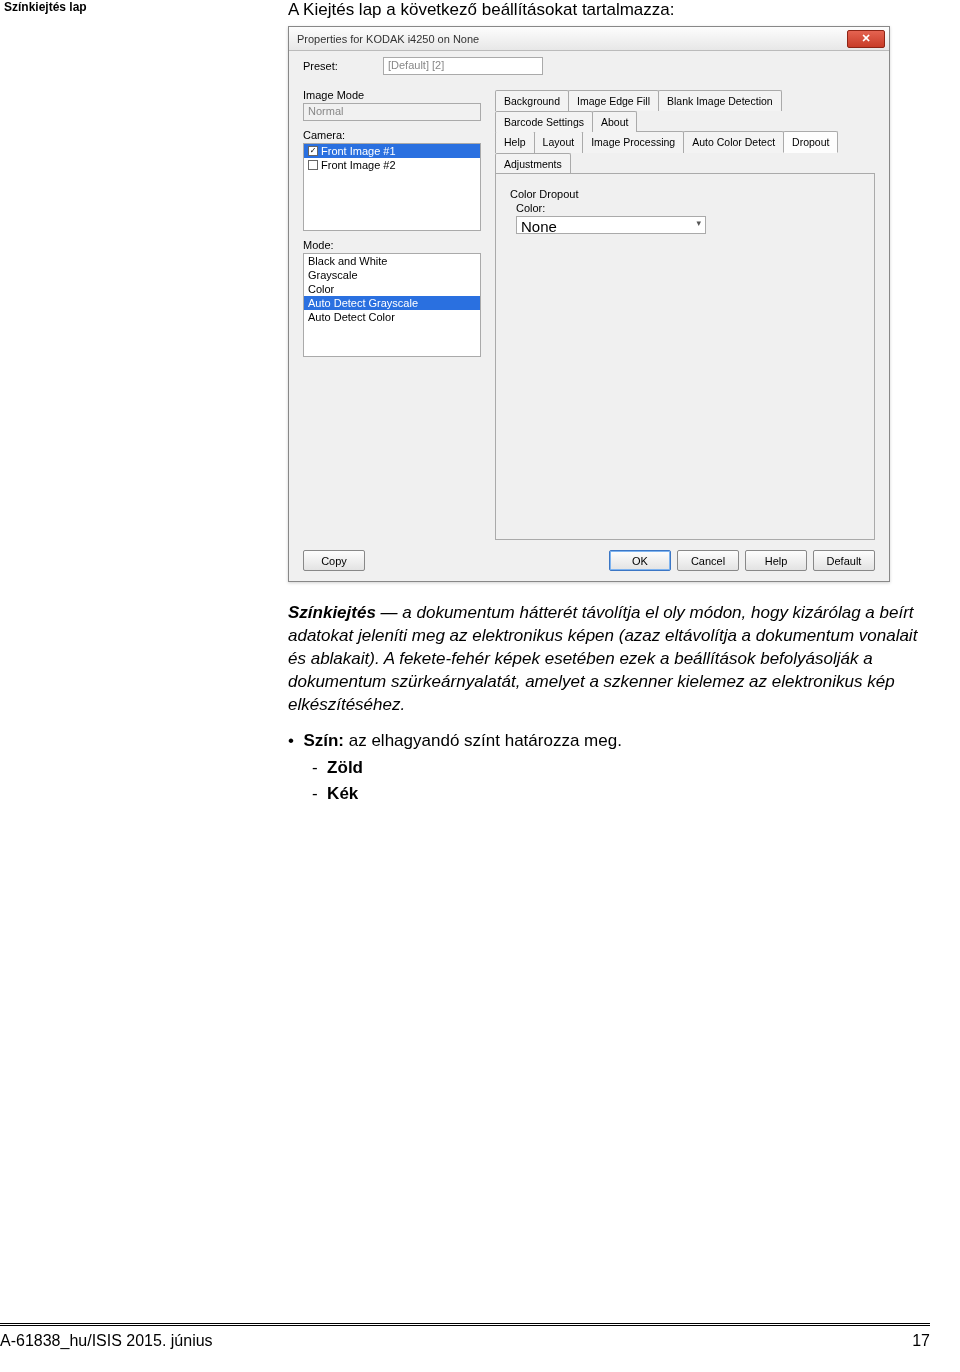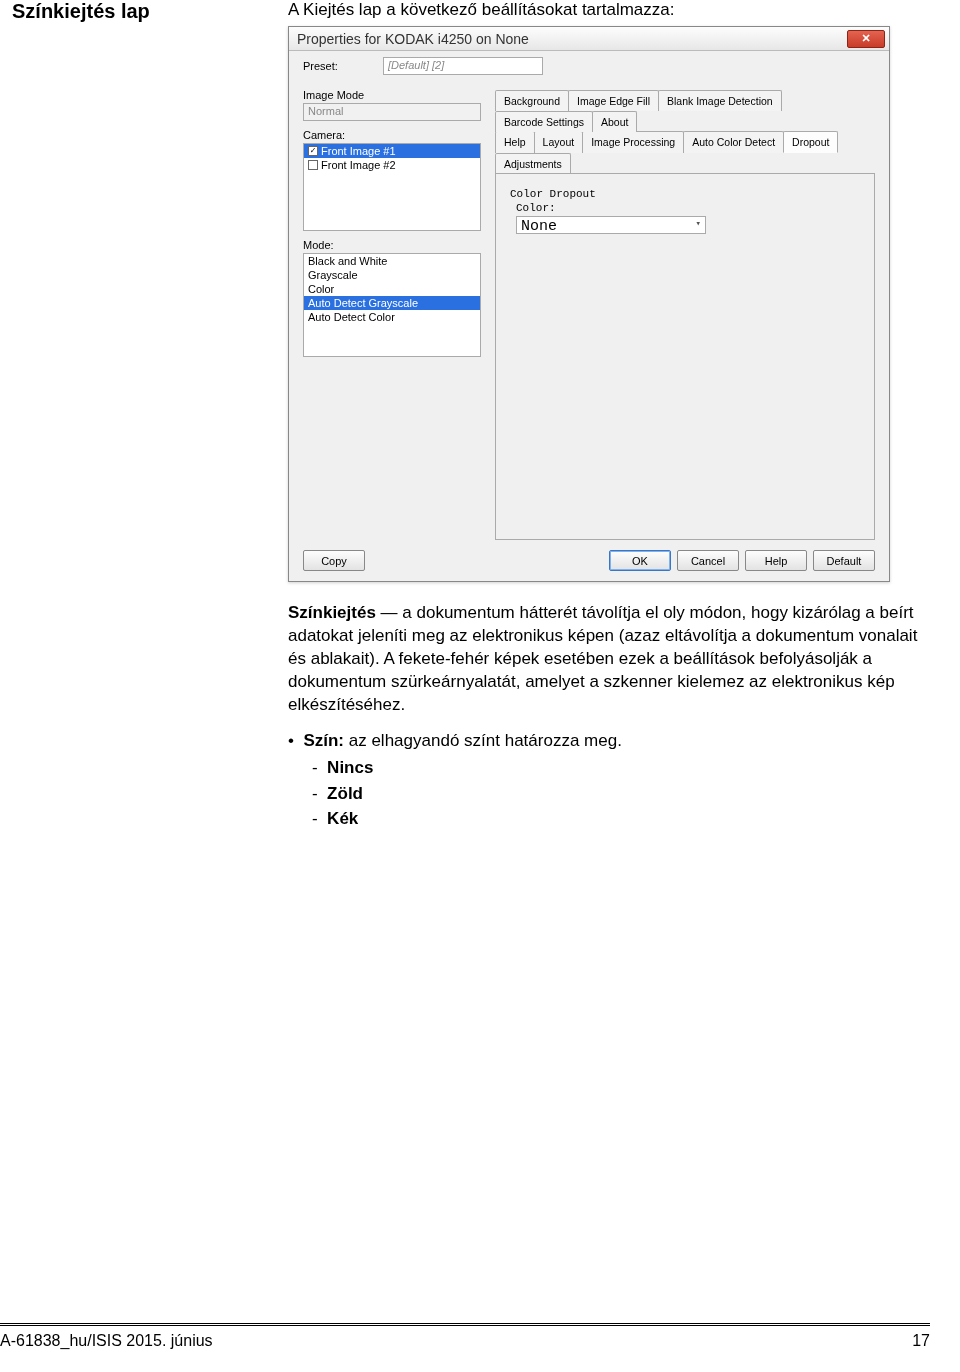--- a/index.html
+++ b/index.html
@@ -1,41 +1,41 @@
 <!DOCTYPE html>
 <html><head>
   <meta charset="utf-8">
   <style>
     * { box-sizing: border-box; margin: 0; padding: 0; }
     body { font-family: Arial, Helvetica, sans-serif; font-size: 15px; color: #000; width: 960px; background: #fff; }
     .page { padding: 0 30px 0 0; position: relative; min-height: 1372px; }
-    .col-left { position: absolute; left: 12px; top: 0; width: 280px; font-size: 20px; font-weight: bold; }
+    .col-left { position: absolute; left: 4px; top: 0; width: 280px; font-size: 12px; font-weight: bold; }
     .col-right { margin-left: 288px; padding-top: 0; }
     .intro { font-size: 17px; margin-bottom: 6px; }
     .dialog {
       width: 602px; height: 556px; border: 1px solid #888; background: #f0f0f0;
       display: flex; flex-direction: column; font-family: Tahoma, Arial, sans-serif; font-size: 11px;
       margin-bottom: 20px; box-shadow: 0 1px 3px rgba(0,0,0,0.18);
     }
     .titlebar {
       background: linear-gradient(#fdfdfd, #e7e7e7);
       height: 24px; display: flex; align-items: center; justify-content: space-between;
       padding: 0 0 0 8px; border-bottom: 1px solid #bbb;
     }
-    .titlebar .title { font-size: 14px; color: #333; }
+    .titlebar .title { font-size: 11px; color: #333; }
     .close-btn {
       width: 38px; height: 18px; background: linear-gradient(#e46351,#c83b27);
       border: 1px solid #8e2415; border-radius: 2px; display: flex; align-items: center; justify-content: center;
       color: #fff; font-weight: bold; font-size: 11px; margin-right: 4px;
     }
     .preset-row { display: flex; align-items: center; padding: 6px 14px; background: #f0f0f0; }
     .preset-row label { width: 80px; font-size: 11px; }
     .preset-select {
       flex: 0 0 160px; height: 18px; background: #fff; border: 1px solid #aaa;
-      font-size: 11px; color: #888; padding: 1px 4px; font-style: italic;
+      font-size: 11px; color: #888; padding: 1px 4px; 
     }
     .mid { flex: 1; display: flex; padding: 8px 14px 4px 14px; gap: 14px; background: #f0f0f0; }
     .left-panel { width: 178px; }
     .section-label { font-size: 11px; margin-bottom: 2px; display:block; }
     .select-box { width: 100%; height: 18px; background: #f1f1f1; border: 1px solid #aaa; font-size: 11px; color: #888; padding: 1px 4px; }
     .select-input { width: 100%; height: 18px; background: #fff; border: 1px solid #aaa; font-size: 15px; padding: 1px 4px; position: relative; }
     .select-input::after { content: "▾"; position: absolute; right: 4px; top: 1px; color: #555; font-size: 9px; }
     .listbox { width: 100%; height: 88px; background: #fff; border: 1px solid #aaa; margin-top: 2px; font-size: 11px; overflow: hidden; }
     .listbox .item { padding: 1px 4px; display: flex; align-items: center; gap: 3px; }
     .listbox .item.sel { background: #2a70e0; color: #fff; }
@@ -48,29 +48,29 @@
       background: #f3f3f3; border: 1px solid #aaa; border-bottom: none;
       padding: 4px 8px; margin-right: -1px; border-radius: 2px 2px 0 0;
       cursor: default; white-space: nowrap;
     }
     .tab.inactive-row { position: relative; top: 1px; }
     .tab.active { background: #fdfdfd; border-bottom: 1px solid #fdfdfd; z-index: 2; position: relative; }
     .tab-body {
       background: #f0f0f0; border: 1px solid #aaa; flex: 1; padding: 14px;
       margin-top: -1px; min-height: 350px;
     }
-    .field-group { margin-bottom: 16px; font-family: Liberation Mono, monospace; }
+    .field-group { margin-bottom: 16px; }
     .button-row { display: flex; gap: 6px; justify-content: flex-end; padding: 6px 14px 10px; background: #f0f0f0; }
     .dlg-btn {
       min-width: 62px; height: 21px; background: linear-gradient(#fdfdfd,#e3e3e3);
       border: 1px solid #888; border-radius: 2px; font-size: 11px; display: inline-flex;
       align-items: center; justify-content: center; cursor: default;
     }
     .dlg-btn.primary { border: 1px solid #3b76c5; box-shadow: inset 0 0 0 1px #7eb3ef; }
-    .body-text { font-size: 17px; line-height: 1.35; margin-bottom: 12px; }
+    .body-text { font-size: 17px; line-height: 1.35; margin-bottom: 12px; font-style: italic; }
     .body-text b { font-weight: bold; }
     .bullet { font-size: 17px; line-height: 1.45; margin-bottom: 2px; }
     .bullet .lbl { font-weight: bold; }
     .sub-bullet { font-size: 17px; line-height: 1.5; margin-left: 24px; }
     .sub-bullet .lbl { font-weight: bold; }
     .footer {
       position: absolute; bottom: 22px; left: 0; right: 30px;
       border-top: 3px double #000; padding-top: 6px;
       display: flex; justify-content: space-between; font-size: 16px;
     }
@@ -175,21 +175,20 @@
       </div>
     </div>
 
     <p class="body-text">
       <b>Színkiejtés</b><span> — a dokumentum hátterét távolítja el oly módon, hogy kizárólag a beírt adatokat jeleníti meg az elektronikus képen (azaz eltávolítja a dokumentum vonalait és ablakait). A fekete-fehér képek esetében ezek a beállítások befolyásolják a dokumentum szürkeárnyalatát, amelyet a szkenner kielemez az elektronikus kép elkészítéséhez.</span>
     </p>
 
     <p class="bullet">
       •&nbsp;&nbsp;<span class="lbl">Szín:</span><span> az elhagyandó színt határozza meg.</span>
     </p>
-    <p class="sub-bullet">-&nbsp;&nbsp;<span class="lbl">Nincs</span></p>
     <p class="sub-bullet">-&nbsp;&nbsp;<span class="lbl">Zöld</span></p>
     <p class="sub-bullet">-&nbsp;&nbsp;<span class="lbl">Kék</span></p>
   </div>
 
   <div class="footer">
     <span>A-61838_hu/ISIS  2015. június</span>
     <span>17</span>
   </div>
 </div>
 

